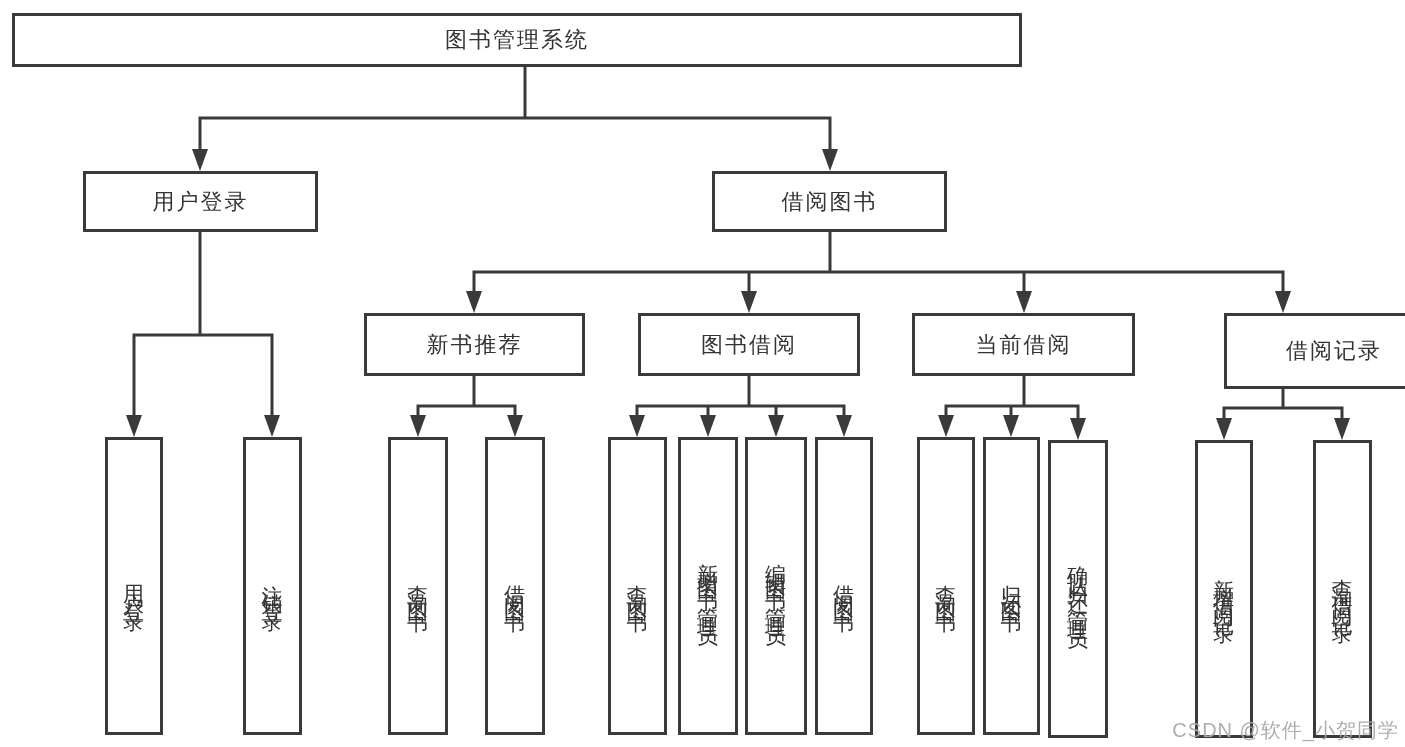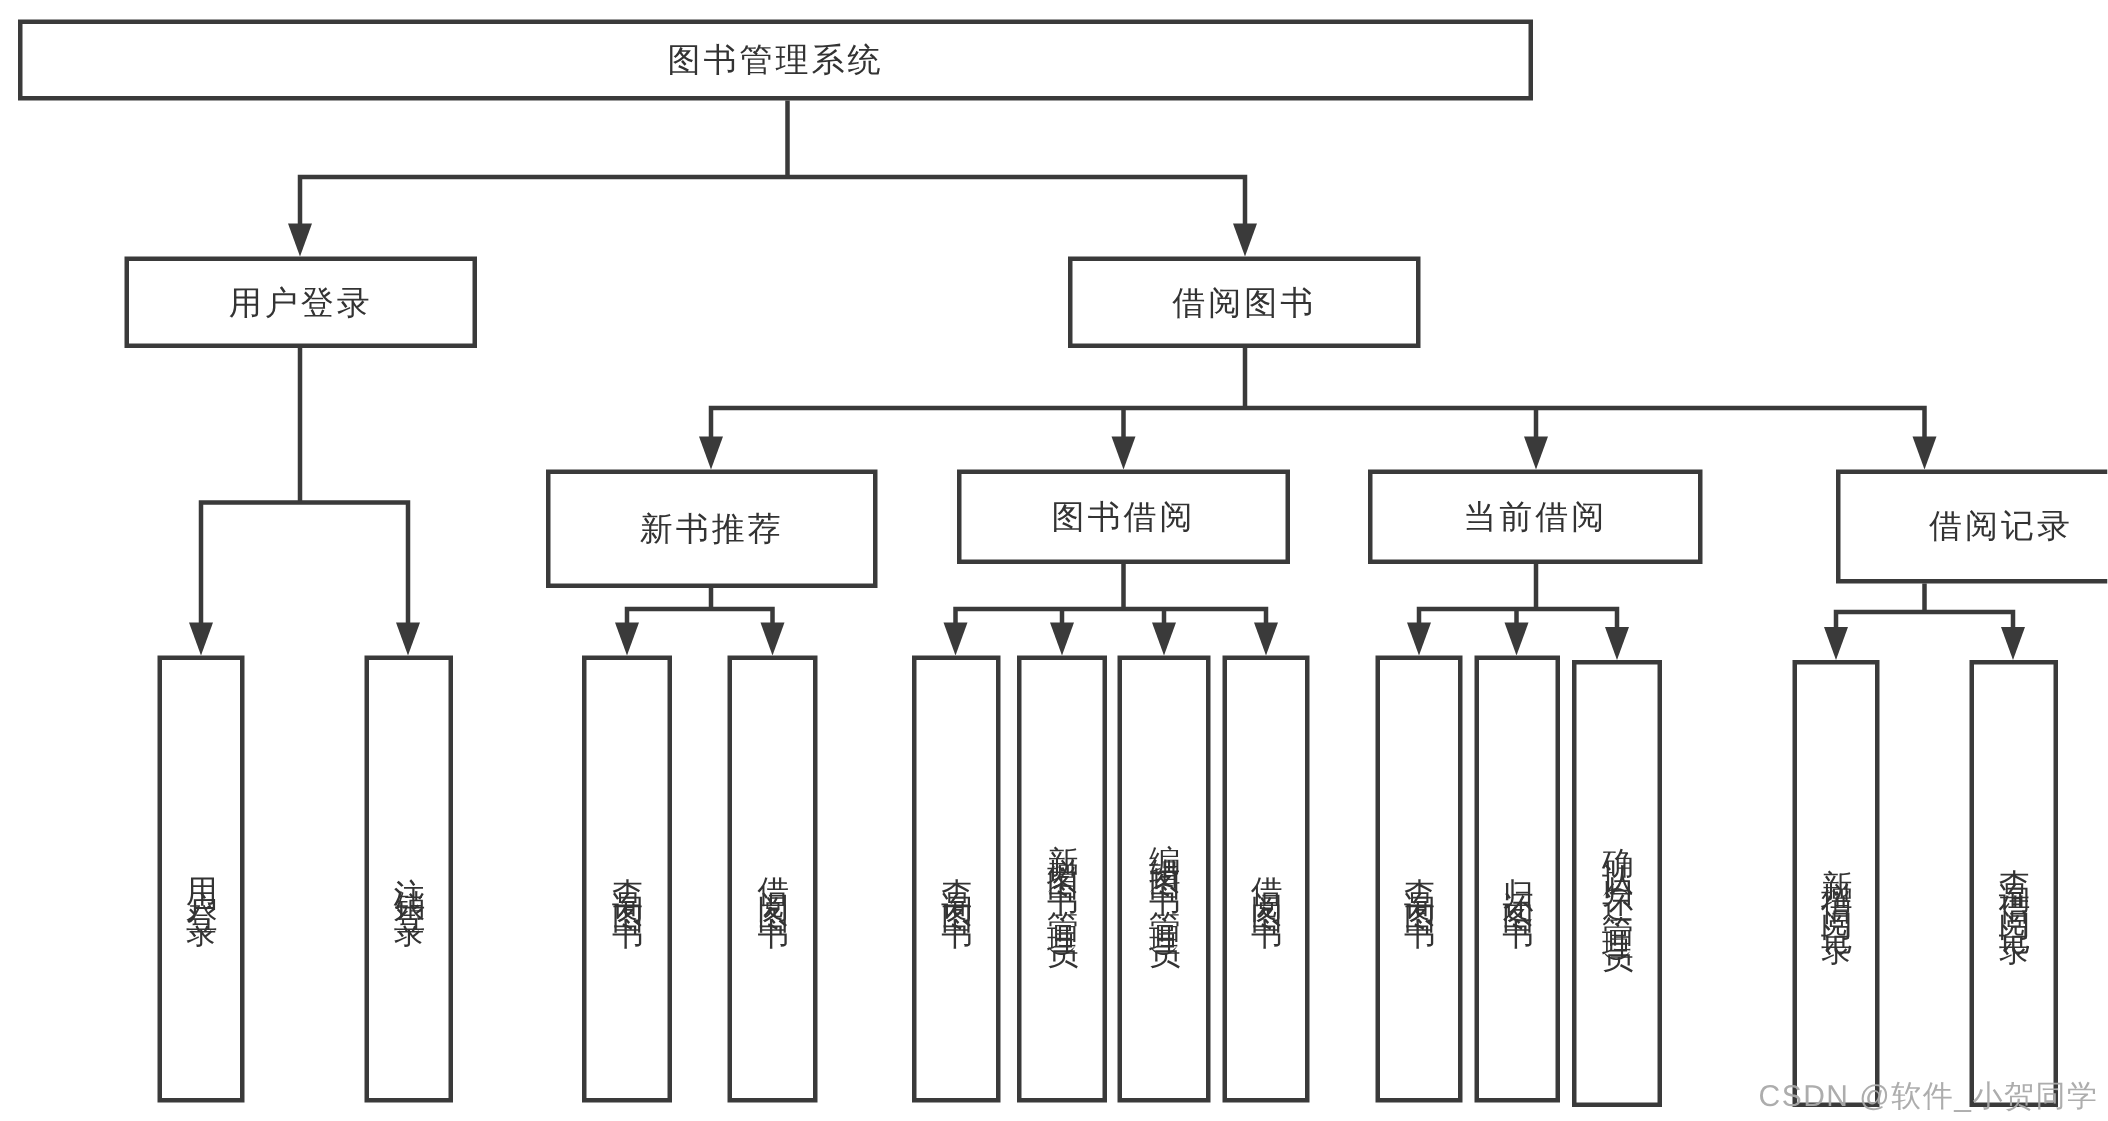--- a/index.html
+++ b/index.html
@@ -76,21 +76,21 @@
     <span>图书管理系统</span>
   </div>
 
   <div class="box h" style="left:83px;top:171px;width:235px;height:61px">
     <span>用户登录</span>
   </div>
   <div class="box h" style="left:712px;top:171px;width:235px;height:61px">
     <span>借阅图书</span>
   </div>
 
-  <div class="box h" style="left:364px;top:313px;width:221px;height:79px">
+  <div class="box h" style="left:364px;top:313px;width:221px;height:63px">
     <span>新书推荐</span>
   </div>
   <div class="box h" style="left:912px;top:313px;width:223px;height:63px">
     <span>当前借阅</span>
   </div>
   <div class="box h" style="left:638px;top:313px;width:222px;height:63px">
     <span>图书借阅</span>
   </div>
   <div class="box h" style="left:1224px;top:313px;width:220px;height:76px">
     <span>借阅记录</span>

